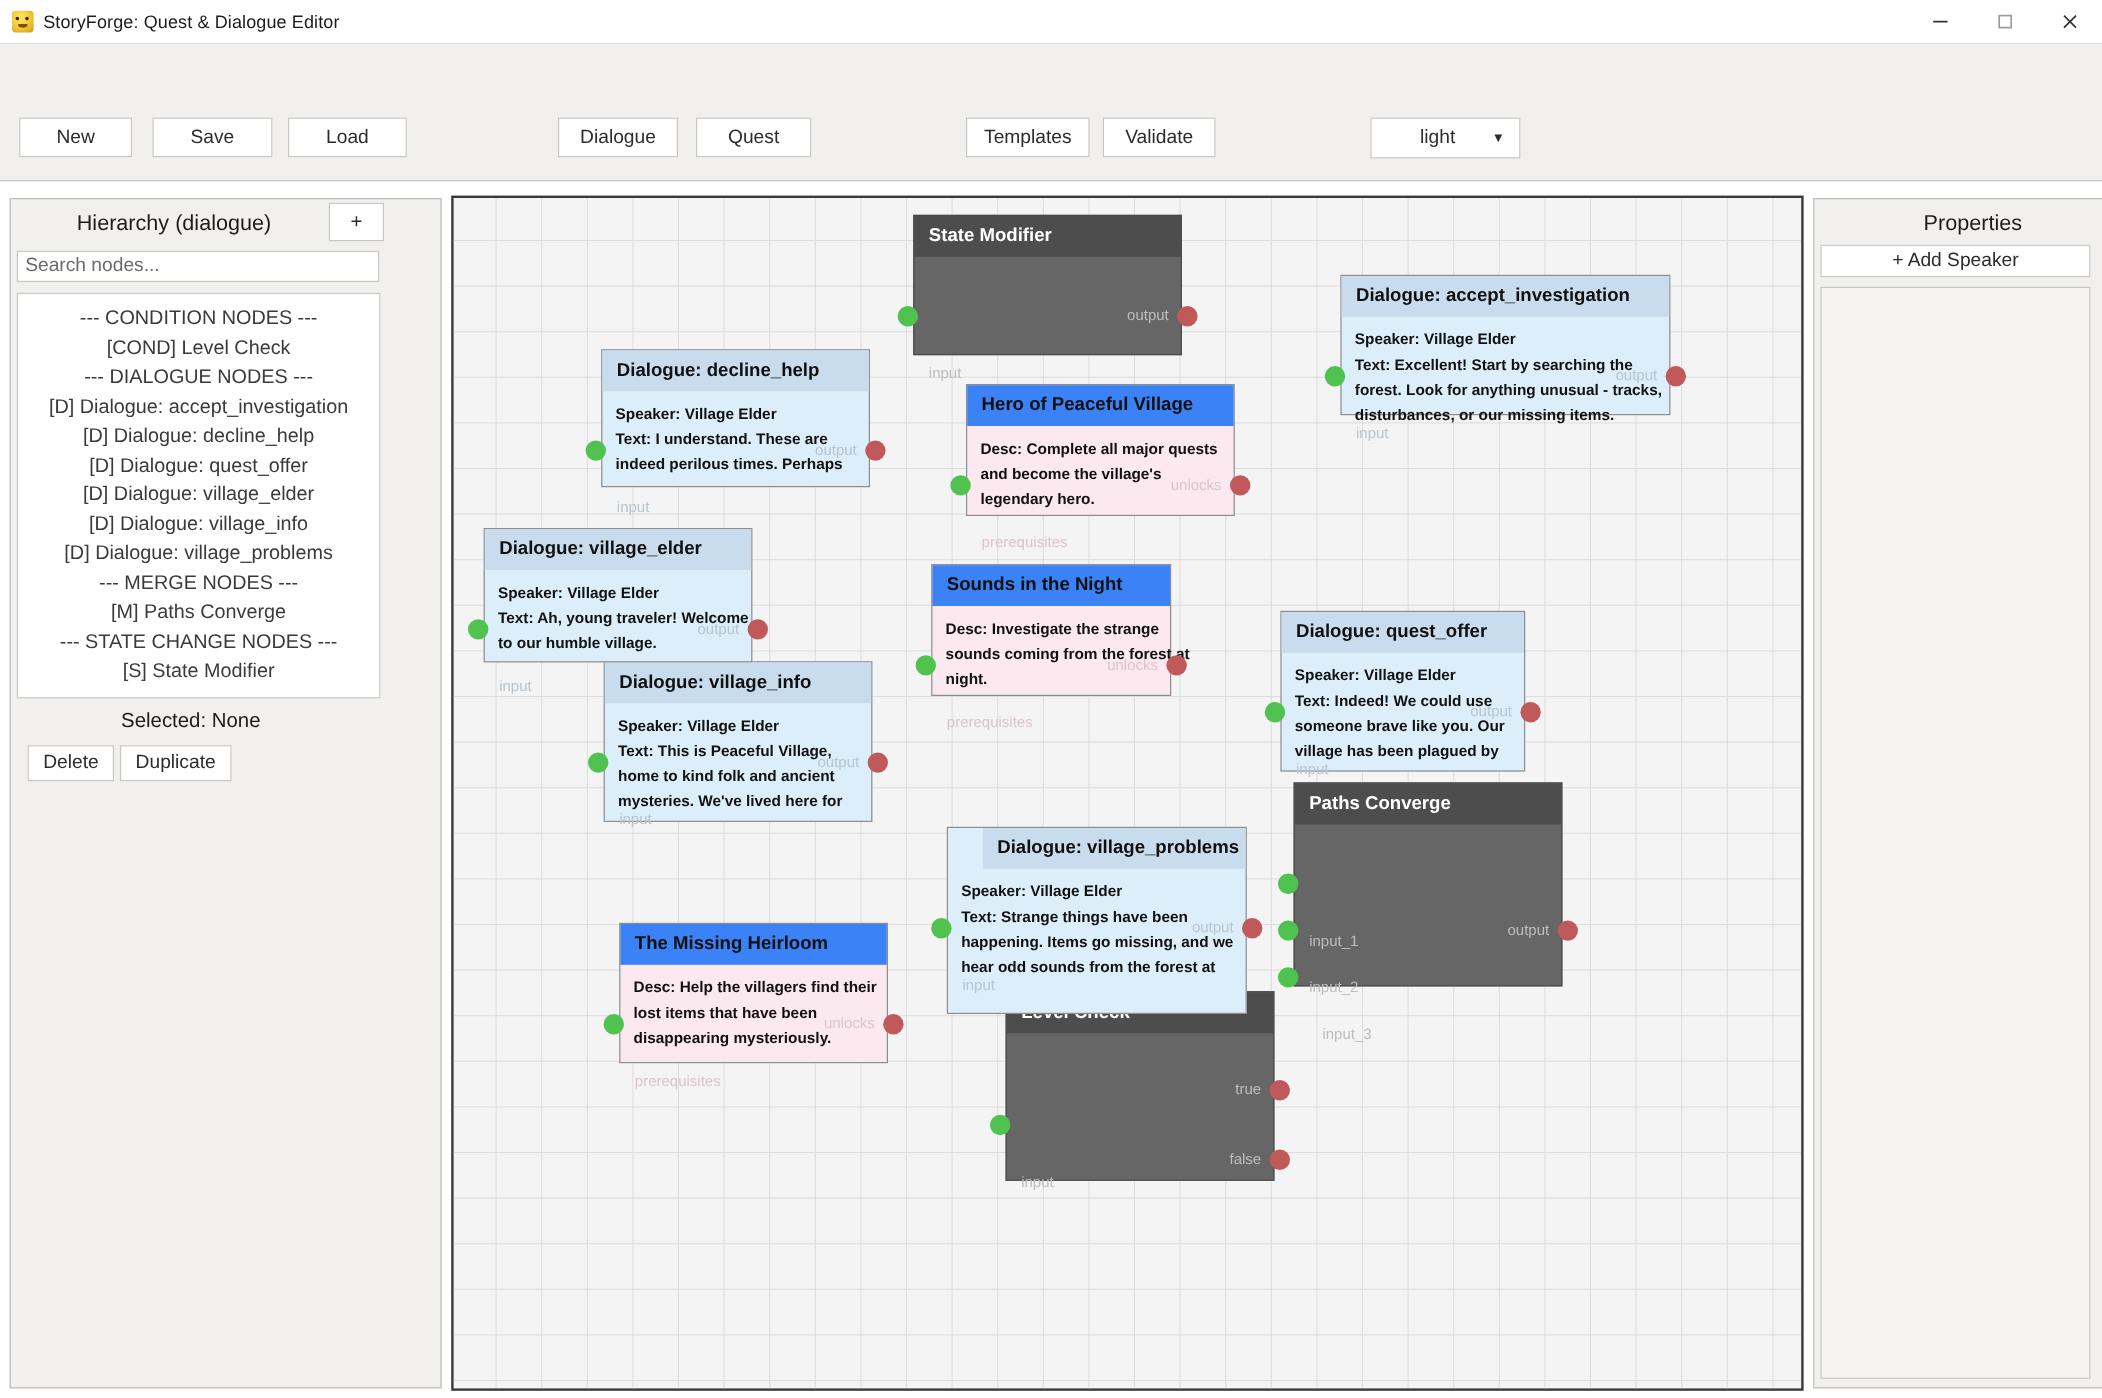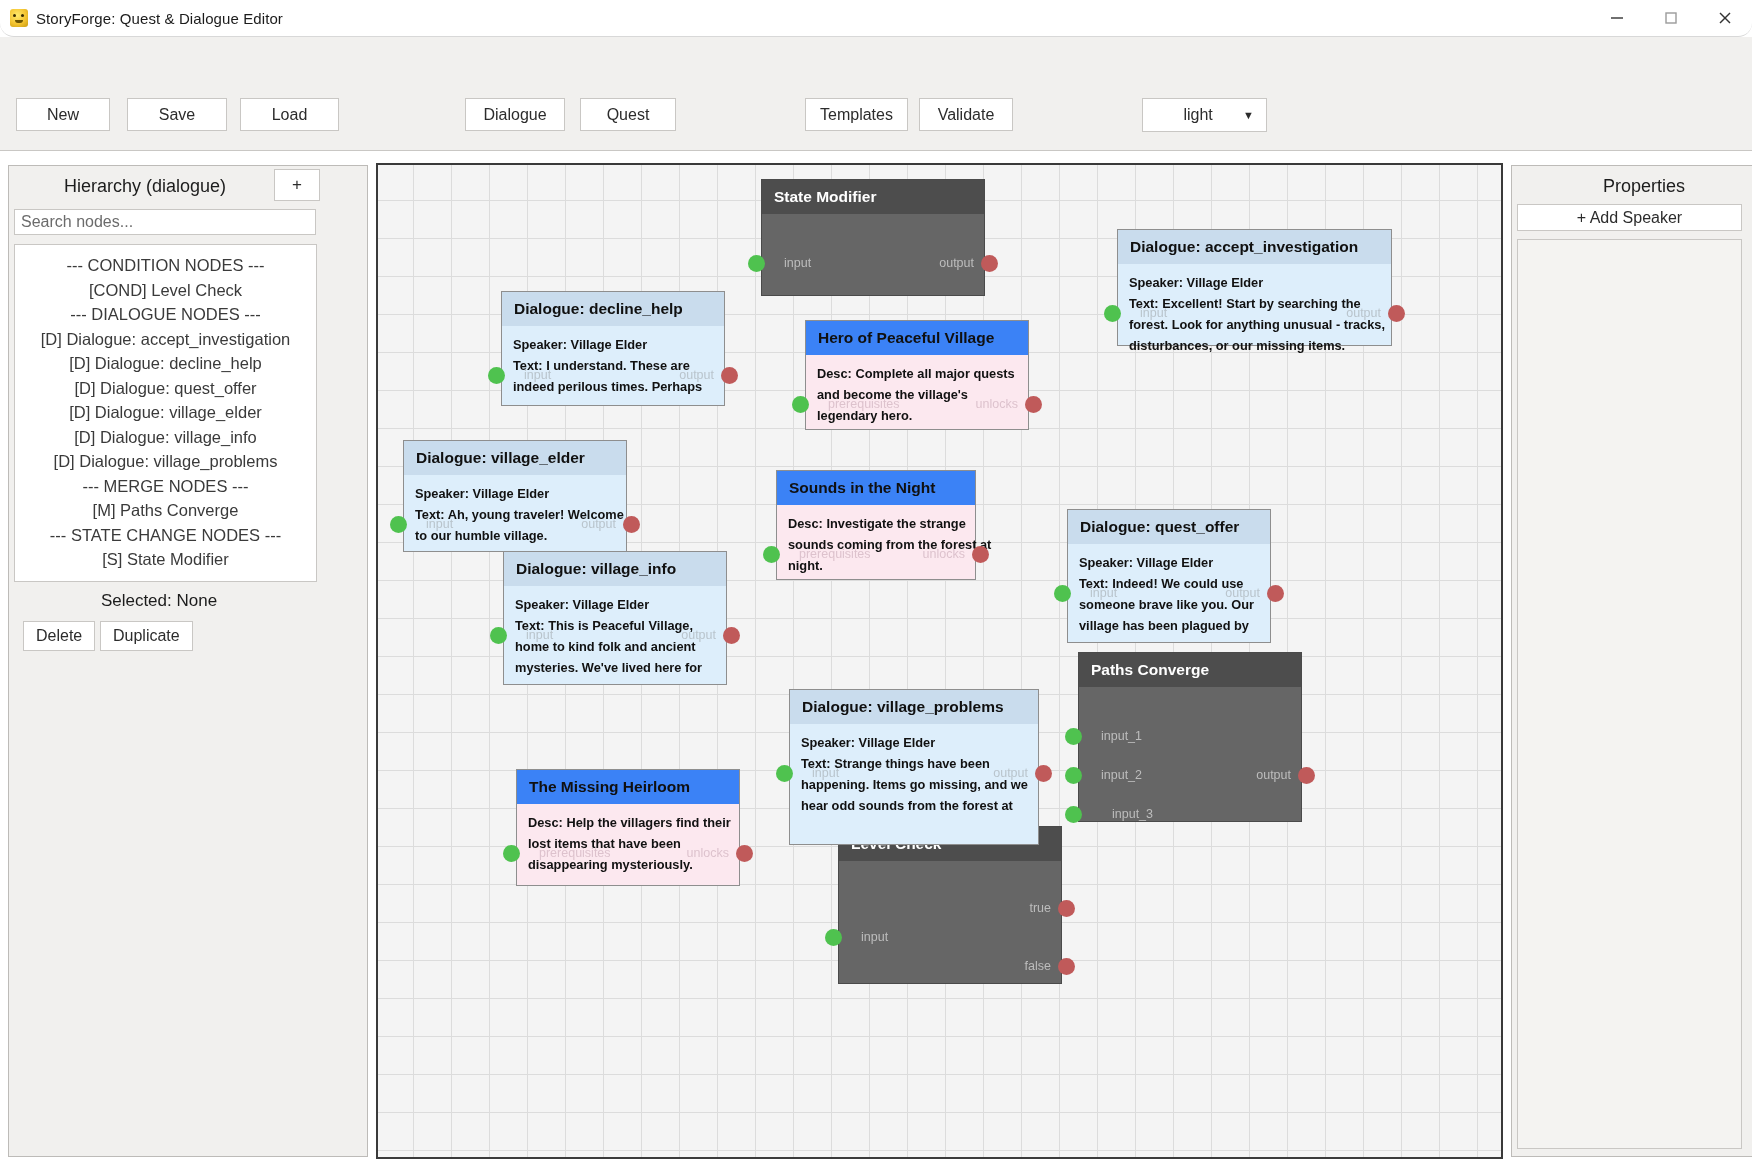--- a/index.html
+++ b/index.html
@@ -9,21 +9,21 @@
     background: #ffffff;
     font-family: "Liberation Sans", sans-serif;
     overflow: hidden;
   }
 
   
   #titlebar {
     position: absolute; left: 0; top: 0; width: 1752px; height: 37px;
     background: #ffffff;
     border-bottom: 1px solid #d8d8d8;
-    display: flex; align-items: center; border-radius: 14px;
+    display: flex; align-items: center;
   }
   #titlebar .app-icon {
     width: 18px; height: 18px; margin-left: 10px; margin-right: 8px;
     border-radius: 3px;
     background: radial-gradient(circle at 40% 35%, #ffe96b 0%, #f4c430 55%, #c89a10 100%);
     position: relative; flex: none;
   }
   #titlebar .app-icon::before {
     content: ""; position: absolute; left: 3px; top: 5px;
     width: 3px; height: 3px; border-radius: 50%; background: #3a2c00;
@@ -150,21 +150,21 @@
   
   .n-dark { background: #666666; border-color: #4a4a4a; }
   .n-dark .hdr { background: #4d4d4d; color: #ffffff; }
   .n-dark .plabel { color: #bdbdbd; }
 
   .plabel {
     position: absolute; font-size: 12.5px; color: #b9c4cc;
     white-space: nowrap;
   }
   .n-quest .plabel { color: #ddc2cd; }
-  .plabel.left { left: 22px; }
+  .plabel.left { left: 12px; margin-top: 48px; }
   .plabel.right { right: 10px; }
 
   .port {
     position: absolute; width: 17px; height: 17px; border-radius: 50%;
     cursor: pointer;
   }
   .port.in  { background: #4fc24f; }
   .port.out { background: #c05a5a; }
 
   
@@ -276,21 +276,21 @@
     </div>
     <div class="node n-dark" style="left: 700px; top: 487px; width: 224px; height: 170px;">
       <div class="hdr">Paths Converge</div>
       <div class="body">
         <div class="plabel left" style="top: 42px;">input_1</div>
         <div class="plabel left" style="top: 81px;">input_2</div>
         <div class="plabel left" style="top: 120px; padding-left: 11px;">input_3</div>
         <div class="plabel right" style="top: 81px;">output</div>
       </div>
     </div>
-    <div class="node n-dialogue" style="left: 411px; top: 524px; width: 250px; height: 156px;">
+    <div class="node n-dialogue" style="left: 411px; top: 524px; width: 250px; height: 156px; padding-left: 29px;">
       <div class="hdr">Dialogue: village_problems</div>
       <div class="body">
         <div class="btext">
           <span class="ln">Speaker: Village Elder</span>
           <span class="ln">Text: Strange things have been</span>
           <span class="ln">happening. Items go missing, and we</span>
           <span class="ln">hear odd sounds from the forest at</span>
         </div>
         <div class="plabel left" style="top: 42px;">input</div>
         <div class="plabel right" style="top: 42px;">output</div>

